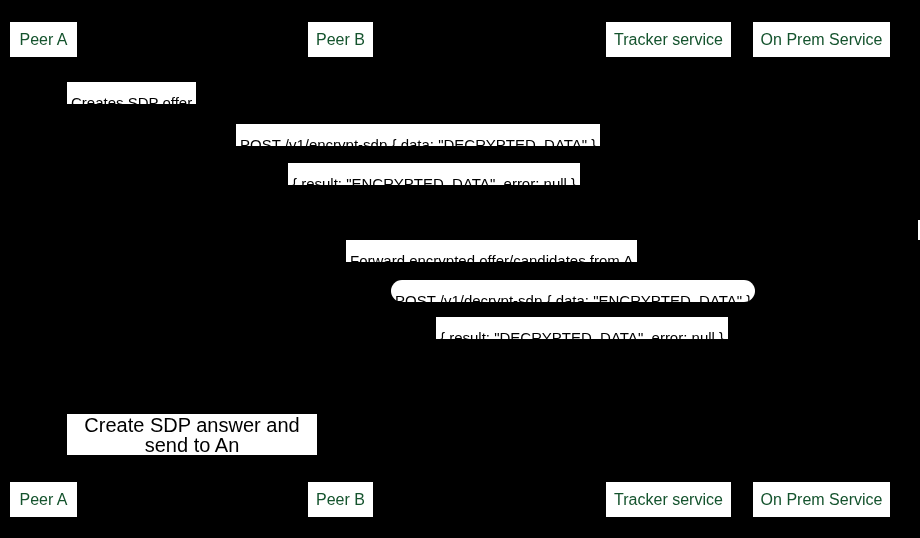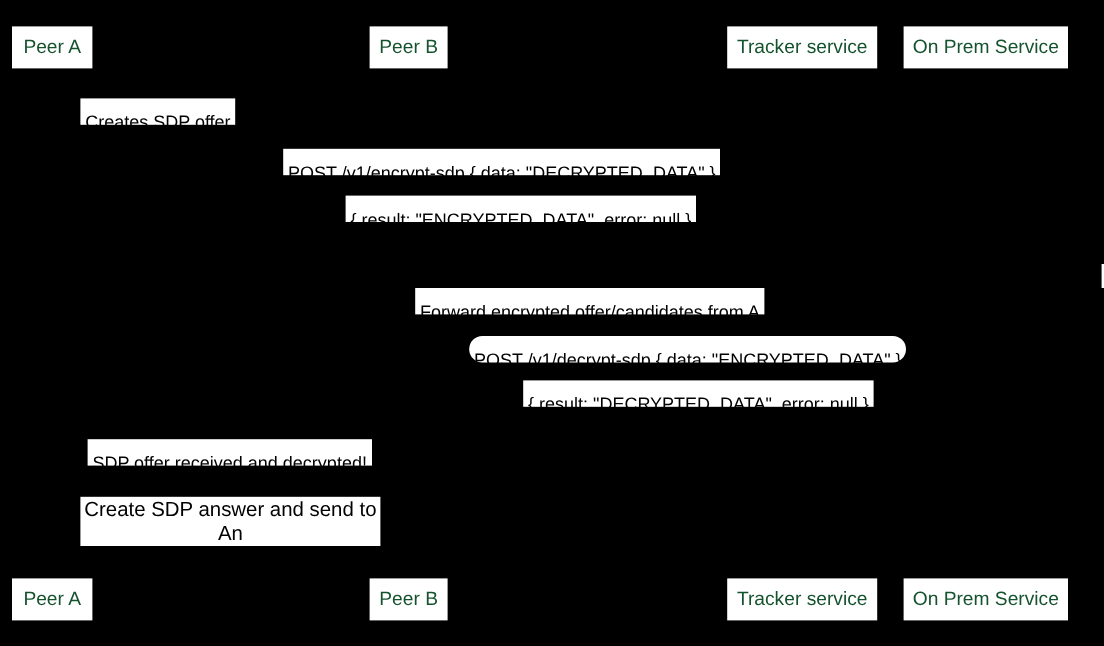--- a/index.html
+++ b/index.html
@@ -35,21 +35,21 @@
     line-height: 22px;
     height: 22px;
     white-space: nowrap;
     padding: 10px 4px;
     box-sizing: border-box;
   }
   .note {
     position: absolute;
     background: #ffffff;
     color: #000000;
-    font-size: 17px;
+    font-size: 20px;
     line-height: 20px;
     text-align: center;
     box-sizing: border-box;
     padding-top: 1px;
   }
   .sliver {
     position: absolute;
     background: #ffffff;
   }
 </style>
@@ -62,21 +62,20 @@
   <div class="actor" style="left:308px; top:22px; width:65px;">Peer B</div>
   <div class="actor" style="left:606px; top:22px; width:125px;">Tracker service</div>
   <div class="actor" style="left:753px; top:22px; width:137px;">On Prem Service</div>
 
   <div class="msg" style="left:67px;  top:82px;">Creates SDP offer</div>
   <div class="msg" style="left:236px; top:124px;">POST /v1/encrypt-sdp { data: "DECRYPTED_DATA" }</div>
   <div class="msg" style="left:288px; top:163px;">{ result: "ENCRYPTED_DATA", error: null }</div>
   <div class="msg" style="left:346px; top:240px;">Forward encrypted offer/candidates from A</div>
   <div class="msg" style="left:391px; top:280px;border-radius:11px;">POST /v1/decrypt-sdp { data: "ENCRYPTED_DATA" }</div>
   <div class="msg" style="left:436px; top:317px;">{ result: "DECRYPTED_DATA", error: null }</div>
-  <div class="msg" style="left:73px;  top:366px;">SDP offer received and decrypted!</div>
 
   <div class="note" style="left:67px; top:414px; width:250px; height:41px;">
     <div>Create SDP answer and send to An</div>
   </div>
 
   <div class="sliver" style="left:918px; top:220px; width:2px; height:20px;"></div>
 
   <div class="actor" style="left:10px;  top:482px; width:67px;">Peer A</div>
   <div class="actor" style="left:308px; top:482px; width:65px;">Peer B</div>
   <div class="actor" style="left:606px; top:482px; width:125px;">Tracker service</div>

